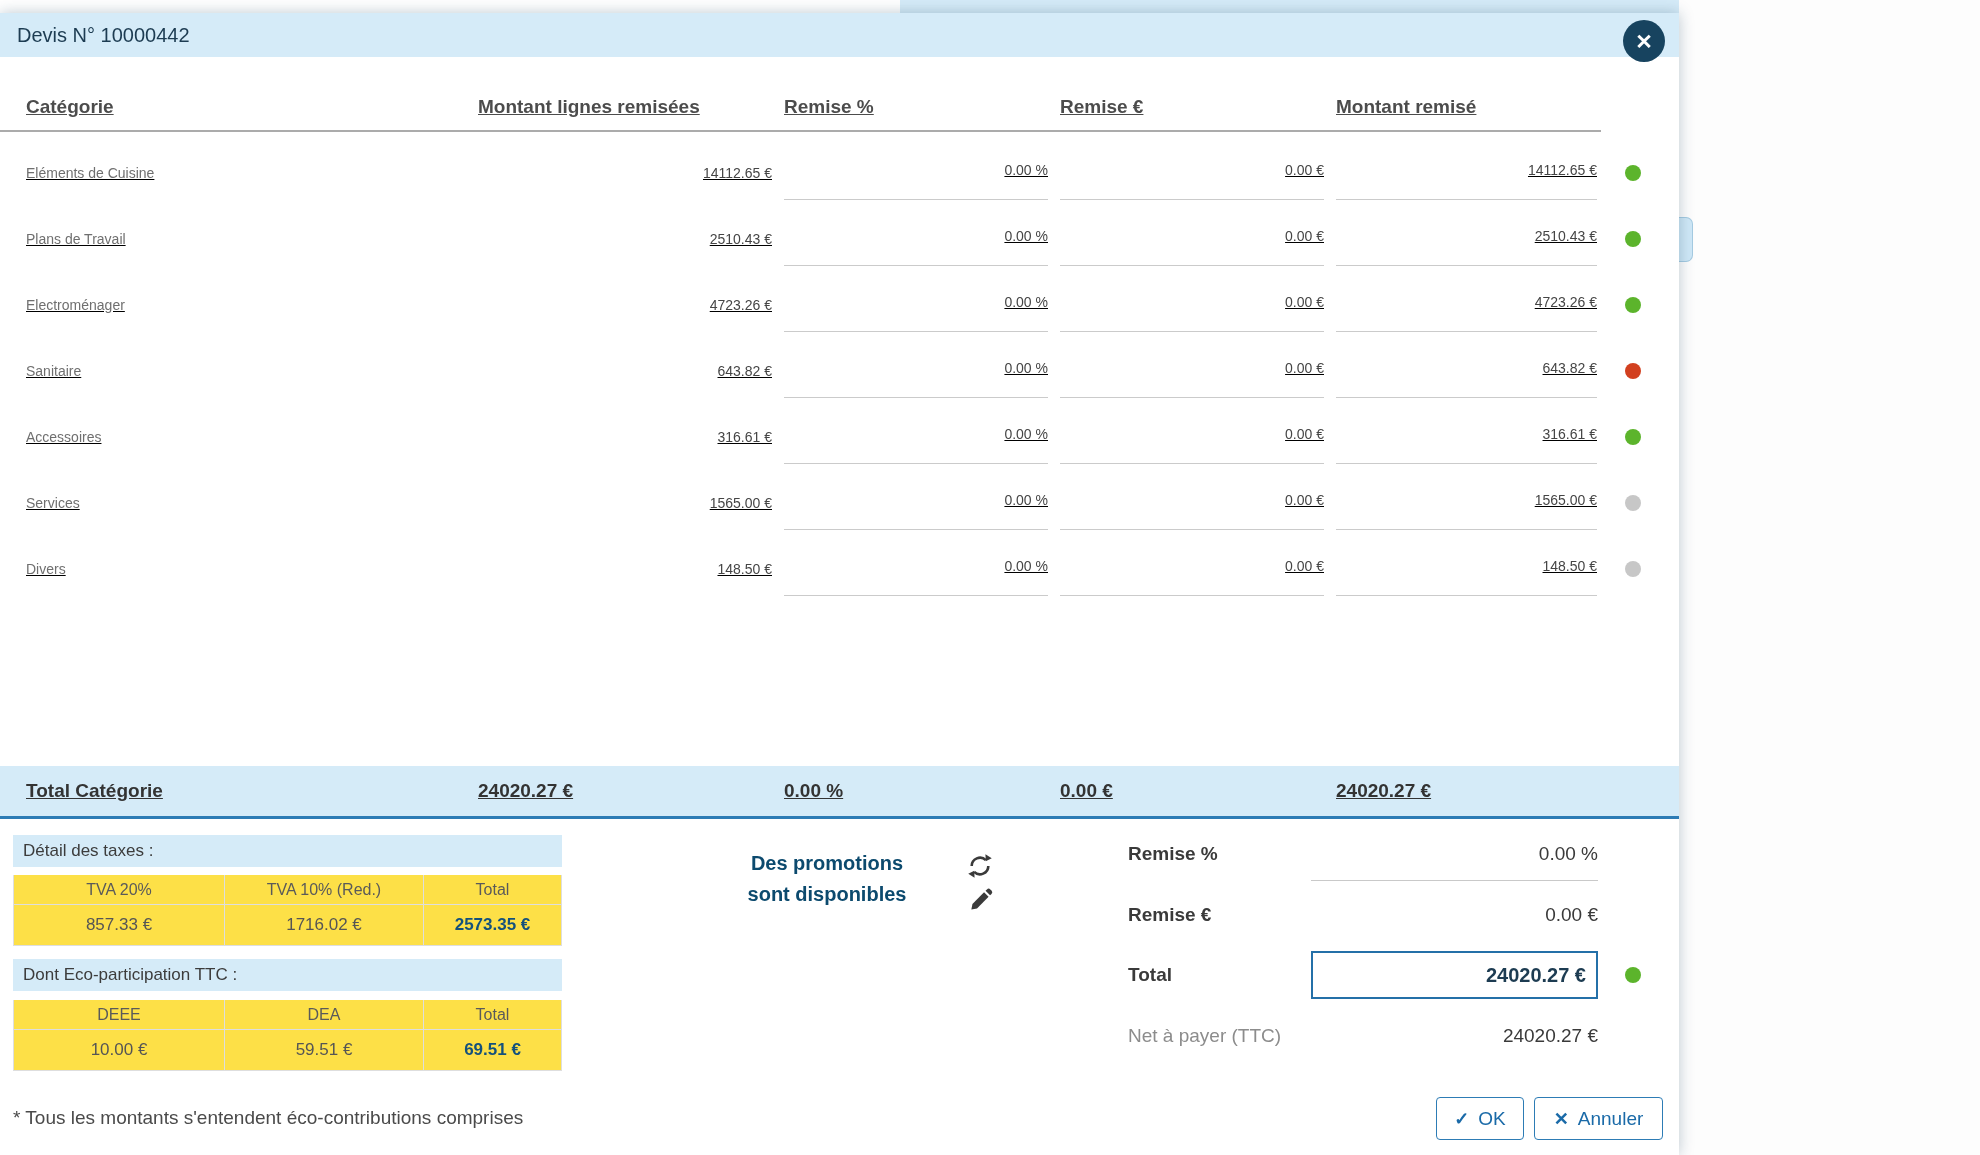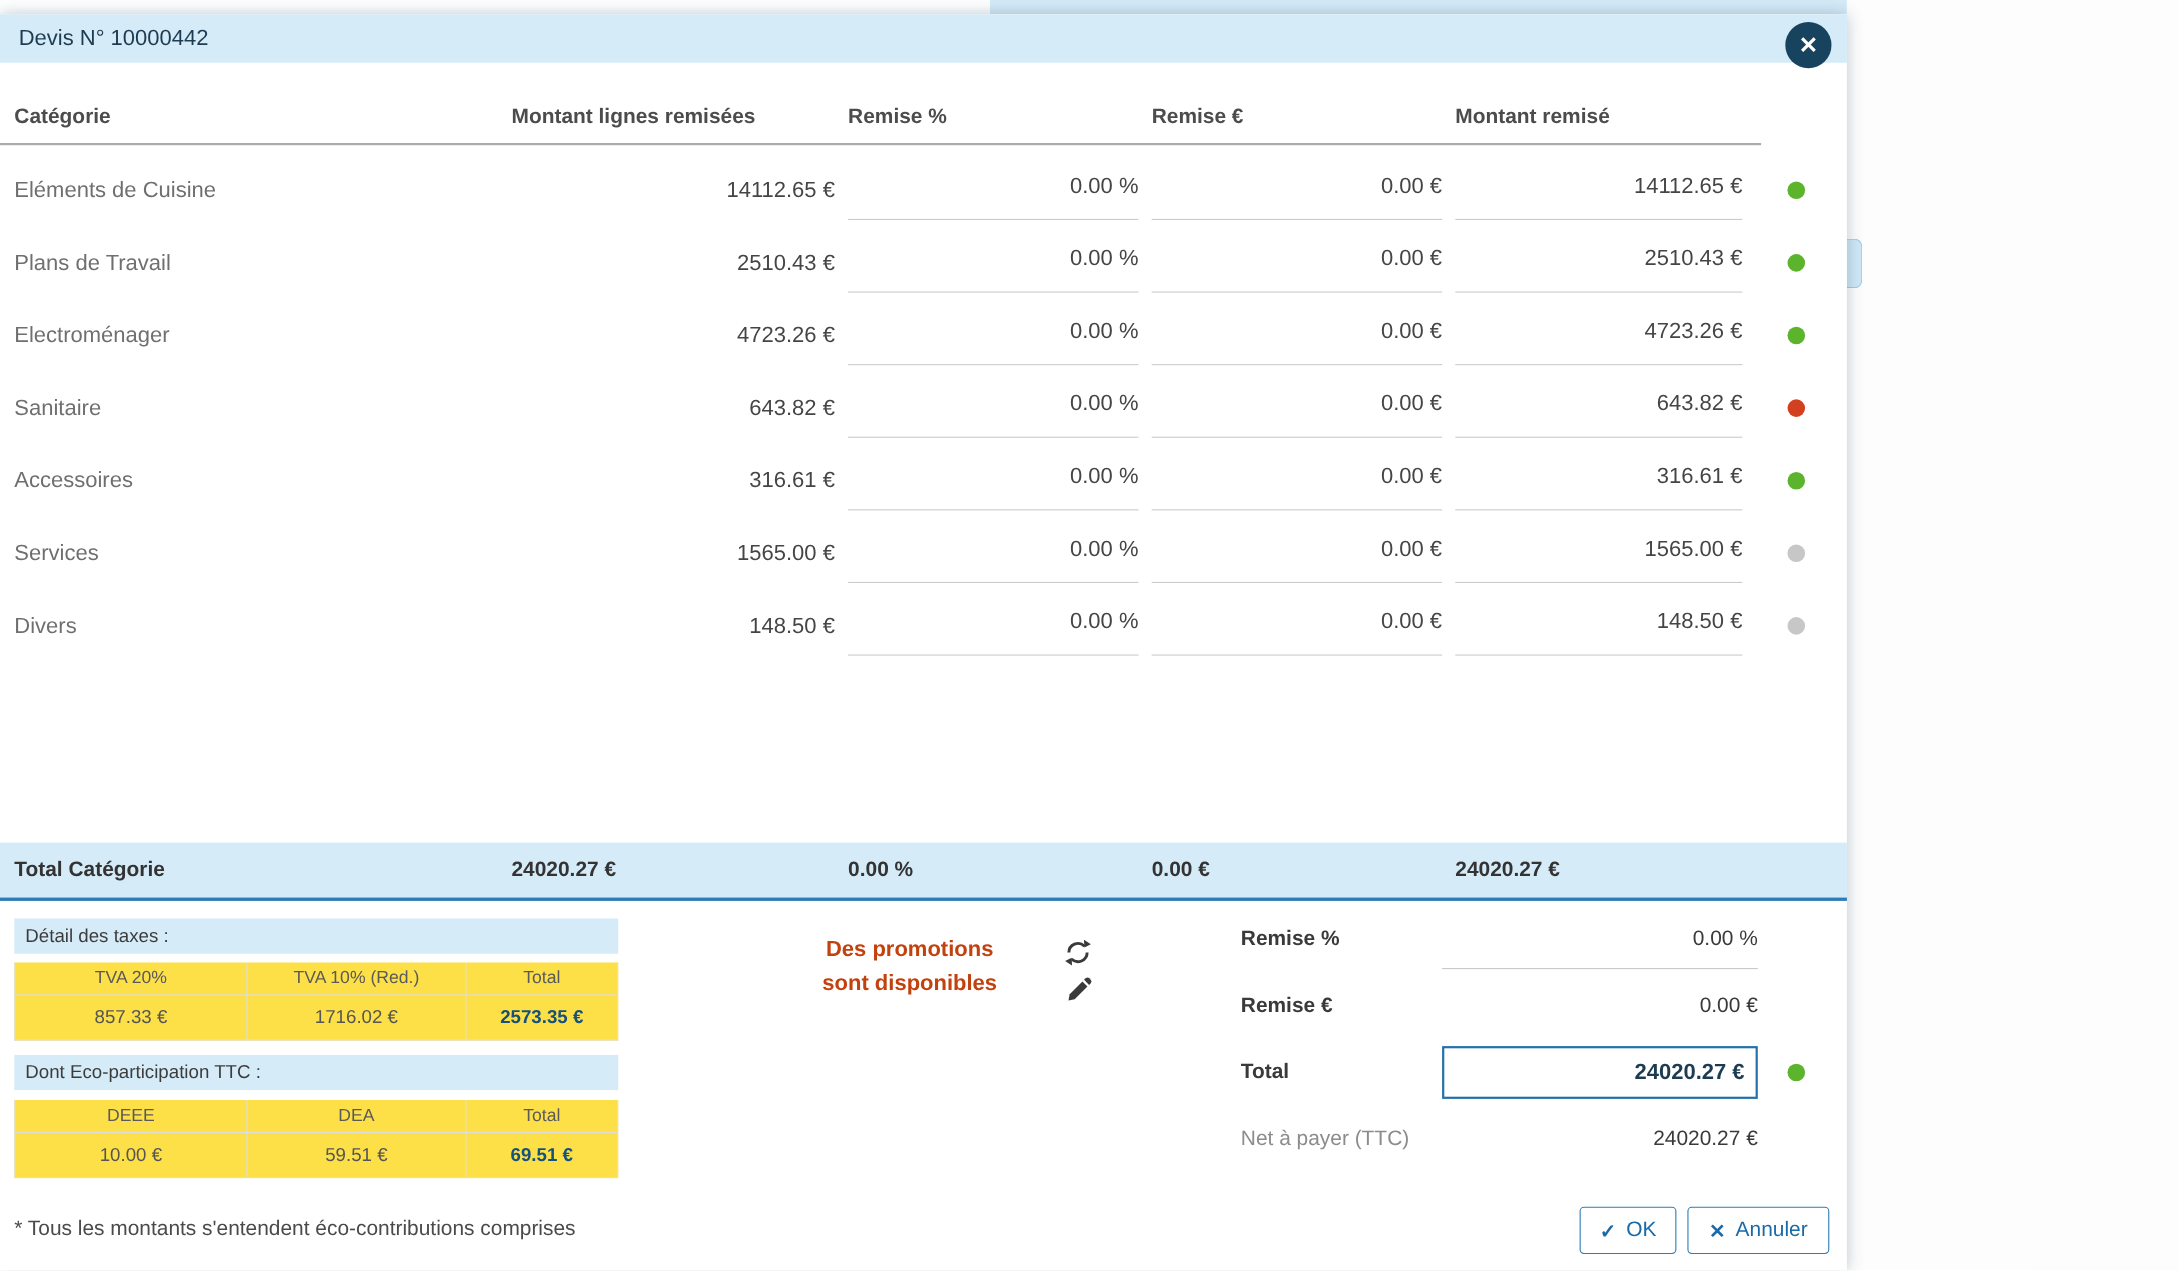--- a/index.html
+++ b/index.html
@@ -24,27 +24,27 @@
                   display:flex; align-items:center; padding:0 14px 0 17px; }
   .modal-title { font-size:20px; color:#1d3c52; }
   .close-btn { margin-left:auto; width:42px; height:42px; border-radius:50%;
                background:var(--navy,#17435f); color:#fff; display:flex;
                align-items:center; justify-content:center; cursor:pointer;
                border:none; margin-top:12px; }
   .close-btn span { font-size:21px; font-weight:bold; line-height:1; }
 
   
   .grid { display:grid; grid-template-columns:440px 294px 264px 264px 261px;
-          column-gap:12px; padding-left:13px; }
+          column-gap:12px; padding-left:26px;text-decoration:underline; }
   .table-head { position:absolute; top:44px; left:0; width:1601px; height:75px;
                 align-items:end; padding-bottom:12px; border-bottom:2px solid #ababab;
                 font-weight:bold; font-size:19px; color:#4c4c4c; }
   .num { text-align:left; }
   .rows { position:absolute; top:127px; left:0; width:1679px; }
-  .trow { position:relative; height:66px; align-items:center; font-size:20px; }
+  .trow { position:relative; height:66px; align-items:center; font-size:14px; }
   .cell-cat { color:#6f6f6f; }
   .cell-amount { text-align:right; color:#454545; }
   .cell-field { align-self:stretch; margin:0 0 6px 0; display:flex; align-items:center;
                 justify-content:flex-end; border-bottom:1px solid #cbcbcb; color:#454545; }
   .cell-field.readonly { cursor:default; }
   .dot { position:absolute; left:1625px; top:25px; width:16px; height:16px;
          border-radius:50%; background:#c7c7c7; }
 
   .total-row { position:absolute; top:753px; left:0; width:1679px; height:53px;
                align-items:center; background:var(--panel-blue,#d5ebf8);
@@ -62,21 +62,21 @@
   .taxcell { display:flex; align-items:center; justify-content:center;
              border-right:1px solid #dedede; border-bottom:1px solid #dedede; }
   .taxcell:nth-child(3n) { border-right:none; }
   .taxcell:nth-child(n+4) { border-bottom:none; }
   .tax-h { height:30px; font-size:16px; color:#5a5a5a; }
   .tax-v { height:40px; font-size:17px; color:#555; }
   .tax-v.total { font-weight:bold; color:#14517c; }
 
   
   .promo-text { position:absolute; left:697px; top:835px; width:260px;
-                text-align:center; font-size:20px; font-weight:bold; color:#c2410c;
+                text-align:center; font-size:20px; font-weight:bold; color:#0c4a6e;
                 line-height:31px; }
   .icon-btn { position:absolute; background:none; border:none; padding:0; cursor:pointer; }
   .icon-btn.refresh { left:966px; top:839px; }
   .icon-btn.pencil { left:968px; top:874px; }
 
   
   .sum-row { position:absolute; left:1128px; width:470px; height:26px; display:flex;
              justify-content:space-between; align-items:center; font-size:19px; }
   .sum-row.r1 { top:828px; } .sum-row.r2 { top:889px; }
   .sum-row.r3 { top:949px; } .sum-row.r4 { top:1010px; }

